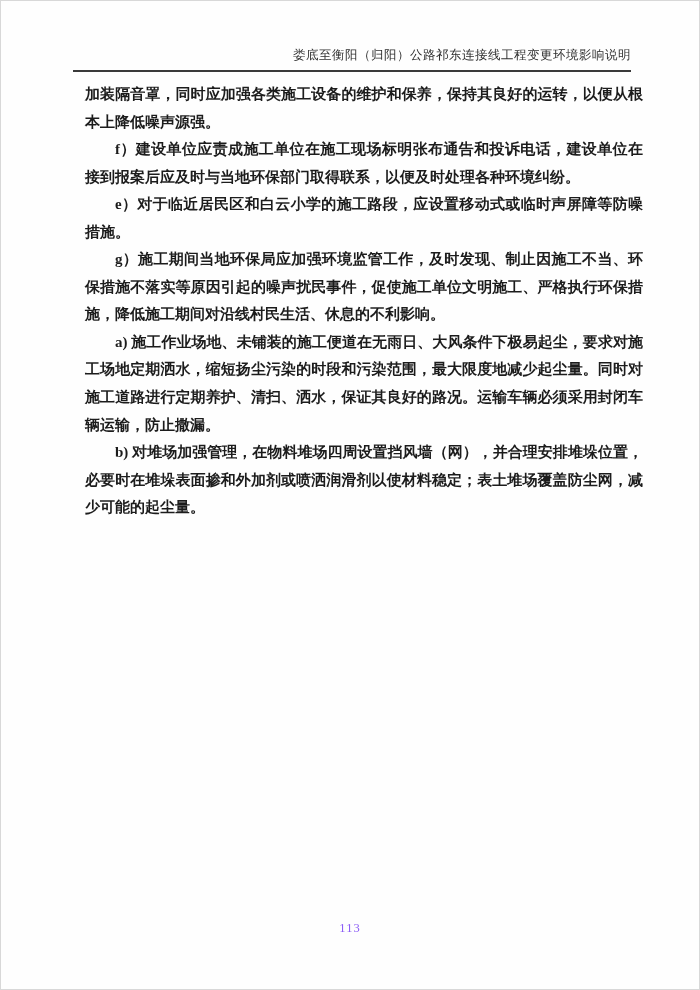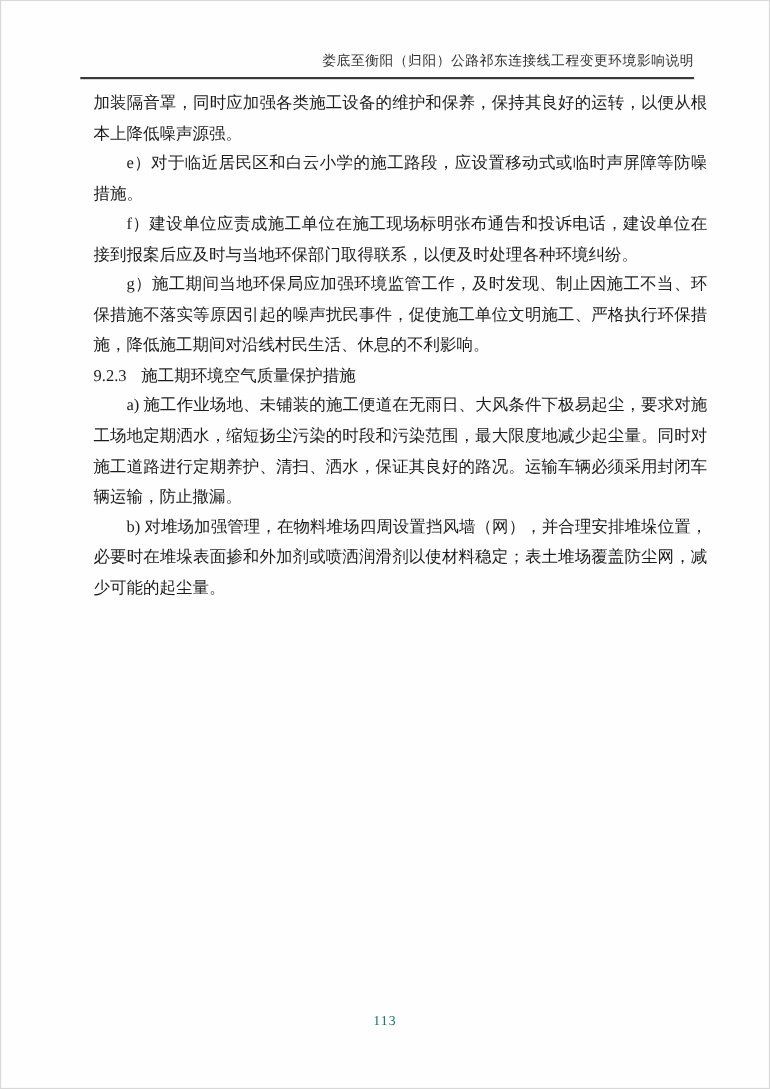--- a/index.html
+++ b/index.html
@@ -37,59 +37,57 @@
     width: 558px;
     font-size: 15px;
     line-height: 27.55px;
     text-align: justify;
     color: #1c1c1c;
   }
   .doc-content p {
     margin: 0;
     padding: 0;
     text-indent: 2em;
+    font-weight: bold;
   }
   .doc-content p.no-indent {
     text-indent: 0;
   }
   .doc-content p.section-heading {
     text-indent: 0;
   }
   .section-heading .section-num {
     display: inline-block;
     margin-right: 0.9em;
   }
   .page-footer {
     position: absolute;
     left: 0;
     top: 920px;
     width: 100%;
     text-align: center;
     font-size: 12.5px;
     letter-spacing: 1px;
-    color: #0f766e;
+    color: #8b5cf6;
   }
 </style>
 </head>
 <body>
 
 <div class="page">
 
   <div class="page-header">
     <span>娄底至衡阳（归阳）公路祁东连接线工程变更环境影响说明</span>
   </div>
 
   <div class="doc-content">
     <p class="no-indent">加装隔音罩，同时应加强各类施工设备的维护和保养，保持其良好的运转，以便从根本上降低噪声源强。</p>
+    <p>f）建设单位应责成施工单位在施工现场标明张布通告和投诉电话，建设单位在接到报案后应及时与当地环保部门取得联系，以便及时处理各种环境纠纷。</p>
     <p>e）对于临近居民区和白云小学的施工路段，应设置移动式或临时声屏障等防噪措施。</p>
-    <p>f）建设单位应责成施工单位在施工现场标明张布通告和投诉电话，建设单位在接到报案后应及时与当地环保部门取得联系，以便及时处理各种环境纠纷。</p>
     <p>g）施工期间当地环保局应加强环境监管工作，及时发现、制止因施工不当、环保措施不落实等原因引起的噪声扰民事件，促使施工单位文明施工、严格执行环保措施，降低施工期间对沿线村民生活、休息的不利影响。</p>
-    <p class="section-heading">
-      <span class="section-num">9.2.3</span><span>施工期环境空气质量保护措施</span>
-    </p>
     <p>a) 施工作业场地、未铺装的施工便道在无雨日、大风条件下极易起尘，要求对施工场地定期洒水，缩短扬尘污染的时段和污染范围，最大限度地减少起尘量。同时对施工道路进行定期养护、清扫、洒水，保证其良好的路况。运输车辆必须采用封闭车辆运输，防止撒漏。</p>
     <p>b) 对堆场加强管理，在物料堆场四周设置挡风墙（网），并合理安排堆垛位置，必要时在堆垛表面掺和外加剂或喷洒润滑剂以使材料稳定；表土堆场覆盖防尘网，减少可能的起尘量。</p>
   </div>
 
   <div class="page-footer">
     <span>113</span>
   </div>
 
 </div>
 

